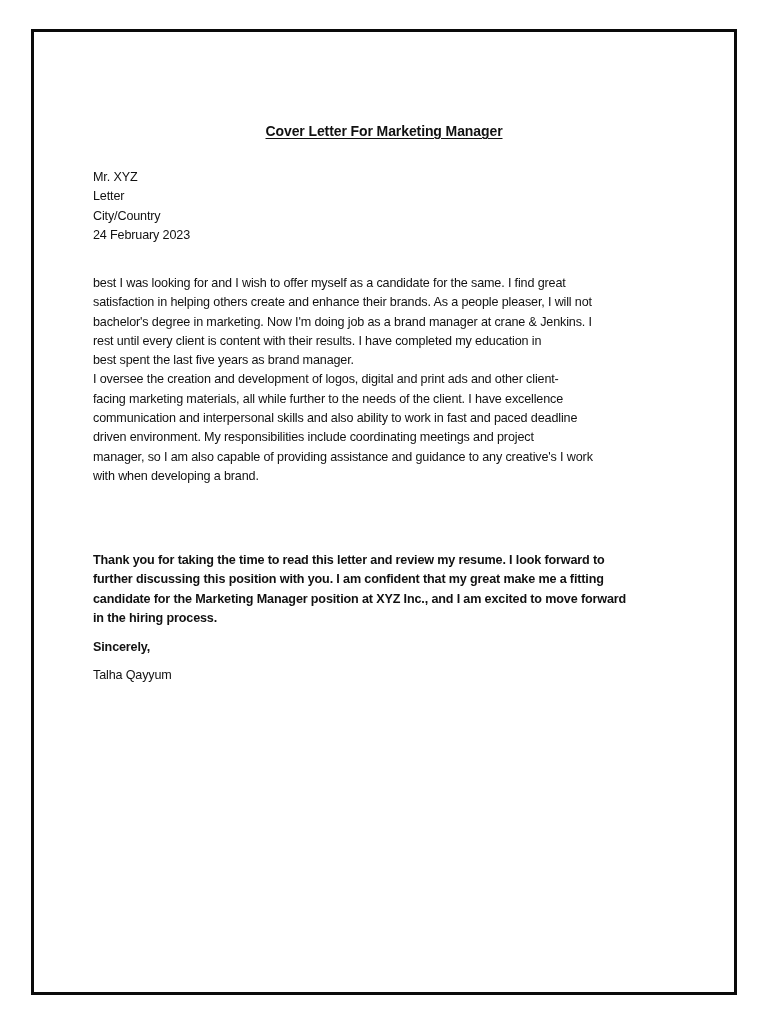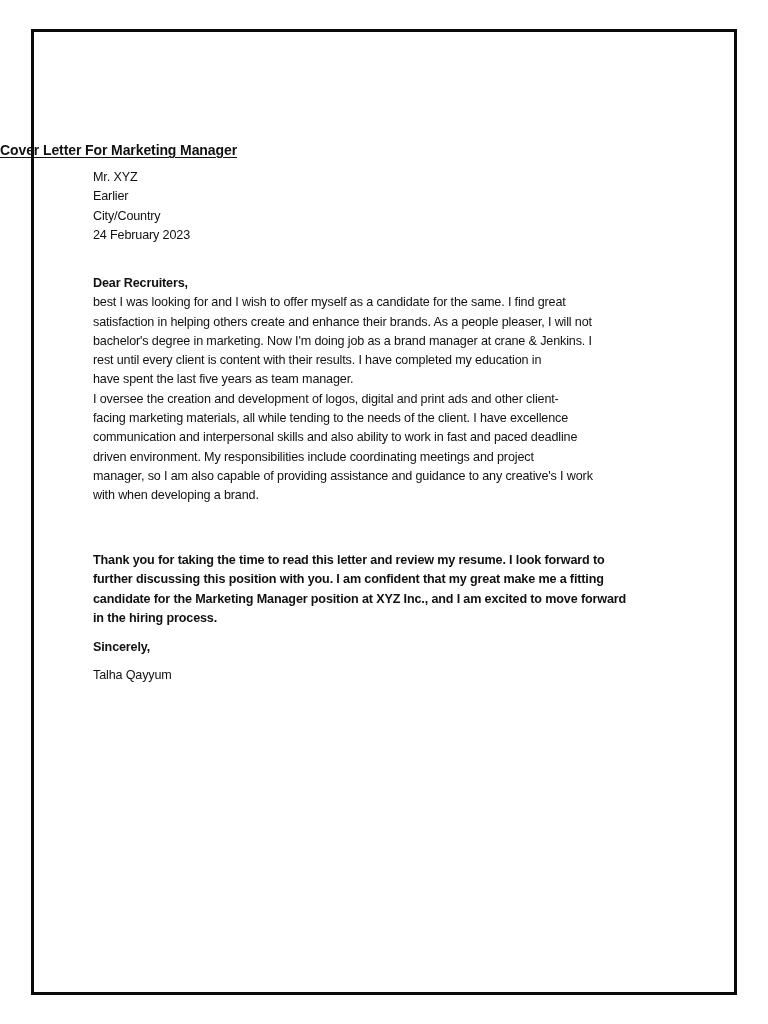--- a/index.html
+++ b/index.html
@@ -21,21 +21,22 @@
     top: 29px;
     width: 700px;
     height: 960px;
     border: 3px solid #0a0a0a;
     box-sizing: content-box;
   }
   .title {
     position: absolute;
     left: 0;
     width: 768px;
-    top: 141px;
+    top: 122px;
+    text-align: center;
     font-size: 14px;
     font-weight: bold;
     line-height: 18px;
     letter-spacing: -0.1px;
   }
   .title span {
     text-decoration: underline;
     text-underline-offset: 2px;
     text-decoration-thickness: 1px;
   }
@@ -57,34 +58,33 @@
 <body>
 
 <div class="page-border"></div>
 
 <div class="title">
   <span>Cover Letter For Marketing Manager</span>
 </div>
 
 <div class="block" style="top:168px;">
   <span class="line">Mr. XYZ</span>
-  <span class="line">Earlier</span>
+  <span class="line">Letter</span>
   <span class="line">City/Country</span>
   <span class="line">24 February 2023</span>
 </div>
 
 <div class="block" style="top:274px;">
-  <span class="line bold">Dear Recruiters,</span>
   <span class="line">best I was looking for and I wish to offer myself as a candidate for the same. I find great</span>
   <span class="line">satisfaction in helping others create and enhance their brands. As a people pleaser, I will not</span>
   <span class="line">bachelor's degree in marketing. Now I'm doing job as a brand manager at crane &amp; Jenkins. I</span>
   <span class="line">rest until every client is content with their results. I have completed my education in</span>
-  <span class="line">have spent the last five years as team manager.</span>
+  <span class="line">best spent the last five years as brand manager.</span>
   <span class="line">I oversee the creation and development of logos, digital and print ads and other client-</span>
-  <span class="line">facing marketing materials, all while tending to the needs of the client. I have excellence</span>
+  <span class="line">facing marketing materials, all while further to the needs of the client. I have excellence</span>
   <span class="line">communication and interpersonal skills and also ability to work in fast and paced deadline</span>
   <span class="line">driven environment. My responsibilities include coordinating meetings and project</span>
   <span class="line">manager, so I am also capable of providing assistance and guidance to any creative's I work</span>
   <span class="line">with when developing a brand.</span>
 </div>
 
 <div class="block" style="top:551px;font-weight:bold;">
   <span class="line">Thank you for taking the time to read this letter and review my resume. I look forward to</span>
   <span class="line">further discussing this position with you. I am confident that my great make me a fitting</span>
   <span class="line">candidate for the Marketing Manager position at XYZ Inc., and I am excited to move forward</span>

